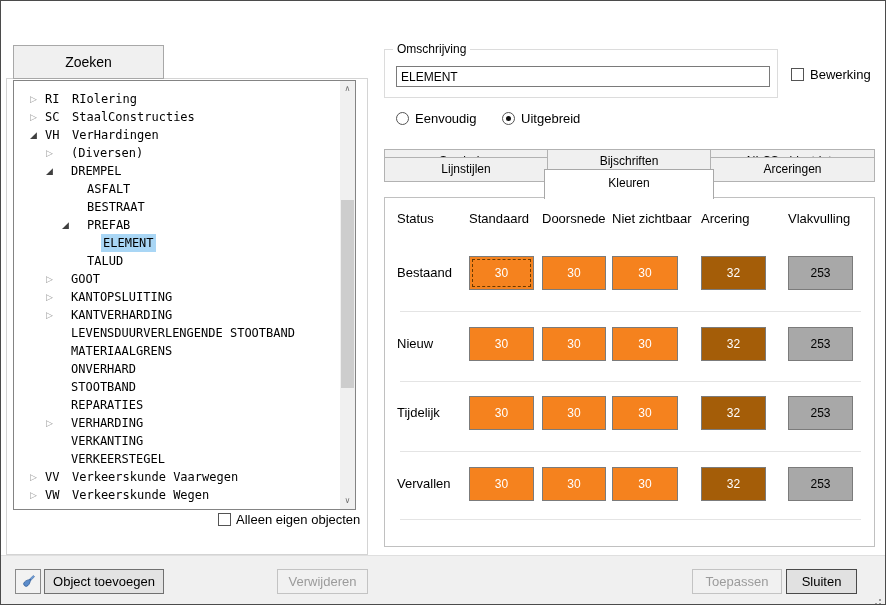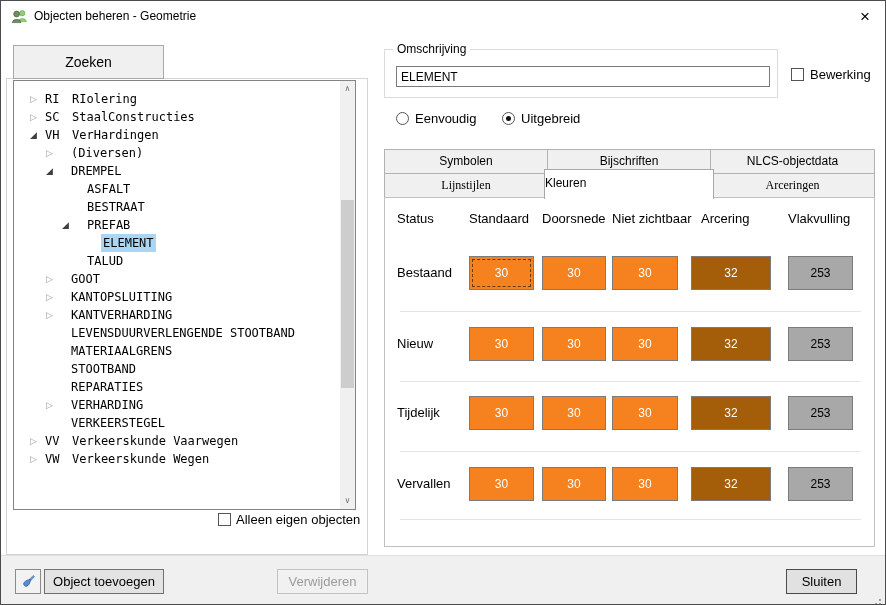--- a/index.html
+++ b/index.html
@@ -67,38 +67,38 @@
                  font-size:12px; padding:0 4px; color:#000; }
   .bewerking-wrap { position:absolute; left:790px; top:66px; font-size:13px; }
   .bewerking-wrap .lbl { margin-left:6px; }
 
   .mode-wrap { position:absolute; left:395px; top:110px; font-size:13px; }
   .mode { margin-right:22px; display:inline-flex; align-items:center; gap:6px; }
 
   
   .rtab { position:absolute; height:25px; background:#f0f0f0; border:1px solid #b2b2b2;
           text-align:center; line-height:23px; font-size:12px; cursor:pointer; }
-  .rtab.r1 { top:148px; } .rtab.r2 { top:172px;font-family:Liberation Serif, serif; }
+  .rtab.r1 { top:148px; } .rtab.r2 { top:156px; }
   .rtab.p1 { left:383px; width:164px; } .rtab.p2 { left:546px; width:164px; }
   .rtab.p3 { left:709px; width:165px; }
   .rtab-active { position:absolute; left:543px; top:168px; width:170px; height:30px;
                  background:#fff; border:1px solid #a8a8a8; border-bottom:none;
-                 line-height:27px; font-size:12px; z-index:3; cursor:pointer; }
+                 text-align:center; line-height:27px; font-size:12px; z-index:3; cursor:pointer; }
   .rpane { position:absolute; left:383px; top:196px; width:491px; height:350px;
            background:#fff; border:1px solid #c0c0c0; z-index:1; }
 
   
   .colhdr { position:absolute; top:13px; font-size:13px; }
   .h0{left:12px;} .h1{left:84px;} .h2{left:157px;} .h3{left:227px;} .h4{left:316px;} .h5{left:403px;}
   .crow { position:absolute; left:0; width:100%; height:34px; }
   .rowlabel { position:absolute; left:12px; line-height:34px; font-size:13px; }
   .cellbtn { position:absolute; top:0; height:34px; border:1px solid #7b7b7b;
              display:flex; align-items:center; justify-content:center; font-size:12px; cursor:pointer; }
   .c1{left:84px;width:65px;} .c2{left:157px;width:64px;} .c3{left:227px;width:66px;}
-  .c4{left:306px;width:80px;} .c5{left:403px;width:65px;}
+  .c4{left:316px;width:65px;} .c5{left:403px;width:65px;}
   .focus-dashed { outline:1px dashed #6b3a00; outline-offset:-4px; }
   .sep { position:absolute; left:15px; width:461px; height:1px; background:#e4e4e4; }
 
   
   .footer { position:absolute; left:0; top:554px; width:100%; height:50px;
             background:#f0f0f0; border-top:1px solid #dfdfdf; }
   .fbtn { position:absolute; top:13px; height:25px; font-size:13px; text-align:center;
           line-height:23px; cursor:pointer; }
   .fbtn.enabled { background:#e3e3e3; border:1px solid #707070; color:#000; }
   .fbtn.disabled { background:#f1f1f1; border:1px solid #c3c3c3; color:#9b9b9b; cursor:default; }
@@ -107,30 +107,20 @@
                  background:#f2f2f2; border:1px solid #8a8a8a; cursor:pointer;
                  display:flex; align-items:center; justify-content:center; }
   .grip { position:absolute; right:4px; bottom:4px; width:2px; height:2px; background:#9a9a9a;
           box-shadow:0 4px #9a9a9a, -4px 4px #9a9a9a, 0 8px #9a9a9a, -4px 8px #9a9a9a, -8px 8px #9a9a9a; }
 </style>
 </head>
 <body>
 
 <div class="dialog">
 
-  <div class="titlebar">
-    <svg class="app-icon" viewBox="0 0 17 17">
-      <circle cx="11.2" cy="5.2" r="2.7" fill="#8fcf77" stroke="#5da23f" stroke-width="0.6"></circle>
-      <path d="M7.2 13.6 a4.2 3.9 0 0 1 8.2 0 Z" fill="#8fcf77" stroke="#5da23f" stroke-width="0.6"></path>
-      <circle cx="5.6" cy="6" r="2.9" fill="#6f8f5f" stroke="#44563c" stroke-width="0.6"></circle>
-      <path d="M1.2 14.6 a4.5 4.1 0 0 1 8.8 0 Z" fill="#6f8f5f" stroke="#44563c" stroke-width="0.6"></path>
-    </svg>
-    <span class="title-text">Objecten beheren - Geometrie</span>
-    <div class="close-btn">×</div>
-  </div>
 
   <div class="ltab inactive">Zoeken</div>
   <div class="lpage"></div>
 
   <div class="treebox">
     <div class="tree-inner">
       <div class="trow lv0"><span class="arr col">▷</span><span class="code">RI</span><span class="tname">RIolering</span></div>
       <div class="trow lv0"><span class="arr col">▷</span><span class="code">SC</span><span class="tname">StaalConstructies</span></div>
       <div class="trow lv0"><span class="arr exp">◢</span><span class="code">VH</span><span class="tname">VerHardingen</span></div>
       <div class="trow lv1"><span class="arr col">▷</span><span class="tname">(Diversen)</span></div>
@@ -138,23 +128,25 @@
       <div class="trow lv2"><span class="arr"></span><span class="tname">ASFALT</span></div>
       <div class="trow lv2"><span class="arr"></span><span class="tname">BESTRAAT</span></div>
       <div class="trow lv2"><span class="arr exp">◢</span><span class="tname">PREFAB</span></div>
       <div class="trow lv3"><span class="arr"></span><span class="tname" style="background: rgb(169, 214, 245);">ELEMENT</span></div>
       <div class="trow lv2"><span class="arr"></span><span class="tname">TALUD</span></div>
       <div class="trow lv1"><span class="arr col">▷</span><span class="tname">GOOT</span></div>
       <div class="trow lv1"><span class="arr col">▷</span><span class="tname">KANTOPSLUITING</span></div>
       <div class="trow lv1"><span class="arr col">▷</span><span class="tname">KANTVERHARDING</span></div>
       <div class="trow lv1"><span class="arr"></span><span class="tname">LEVENSDUURVERLENGENDE STOOTBAND</span></div>
       <div class="trow lv1"><span class="arr"></span><span class="tname">MATERIAALGRENS</span></div>
+      <div class="trow lv1"><span class="arr"></span><span class="tname">ONVERHARD</span></div>
       <div class="trow lv1"><span class="arr"></span><span class="tname">STOOTBAND</span></div>
       <div class="trow lv1"><span class="arr"></span><span class="tname">REPARATIES</span></div>
       <div class="trow lv1"><span class="arr col">▷</span><span class="tname">VERHARDING</span></div>
+      <div class="trow lv1"><span class="arr"></span><span class="tname">VERKANTING</span></div>
       <div class="trow lv1"><span class="arr"></span><span class="tname">VERKEERSTEGEL</span></div>
       <div class="trow lv0"><span class="arr col">▷</span><span class="code">VV</span><span class="tname">Verkeerskunde Vaarwegen</span></div>
       <div class="trow lv0"><span class="arr col">▷</span><span class="code">VW</span><span class="tname">Verkeerskunde Wegen</span></div>
     </div>
     <div class="vscroll">
       <div class="sbtn up">∧</div>
       <div class="sthumb"></div>
       <div class="sbtn dn">∨</div>
     </div>
   </div>
@@ -242,17 +234,18 @@
     <div class="pipette-btn">
       <svg width="17" height="17" viewBox="0 0 17 17">
         <g transform="rotate(45 8.5 8.5)">
           <rect x="7.6" y="0.8" width="1.8" height="5.4" fill="#6d9bd6" stroke="#3a649e" stroke-width="0.5"></rect>
           <path d="M8.5 5.5 C6.6 8 6 9.8 6 11.6 a2.5 2.7 0 0 0 5 0 C11 9.8 10.4 8 8.5 5.5 Z" fill="#5b8ccb" stroke="#2d5a96" stroke-width="0.7"></path>
         </g>
       </svg>
     </div>
     <div class="fbtn enabled" style="left:43px;width:120px">Object toevoegen</div>
     <div class="fbtn disabled" style="left:276px;width:91px">Verwijderen</div>
+    <div class="fbtn disabled" style="left:691px;width:90px">Toepassen</div>
     <div class="fbtn default-btn" style="left:785px;width:71px">Sluiten</div>
     <div class="grip"></div>
   </div>
 
 </div>
 
 </body></html>

